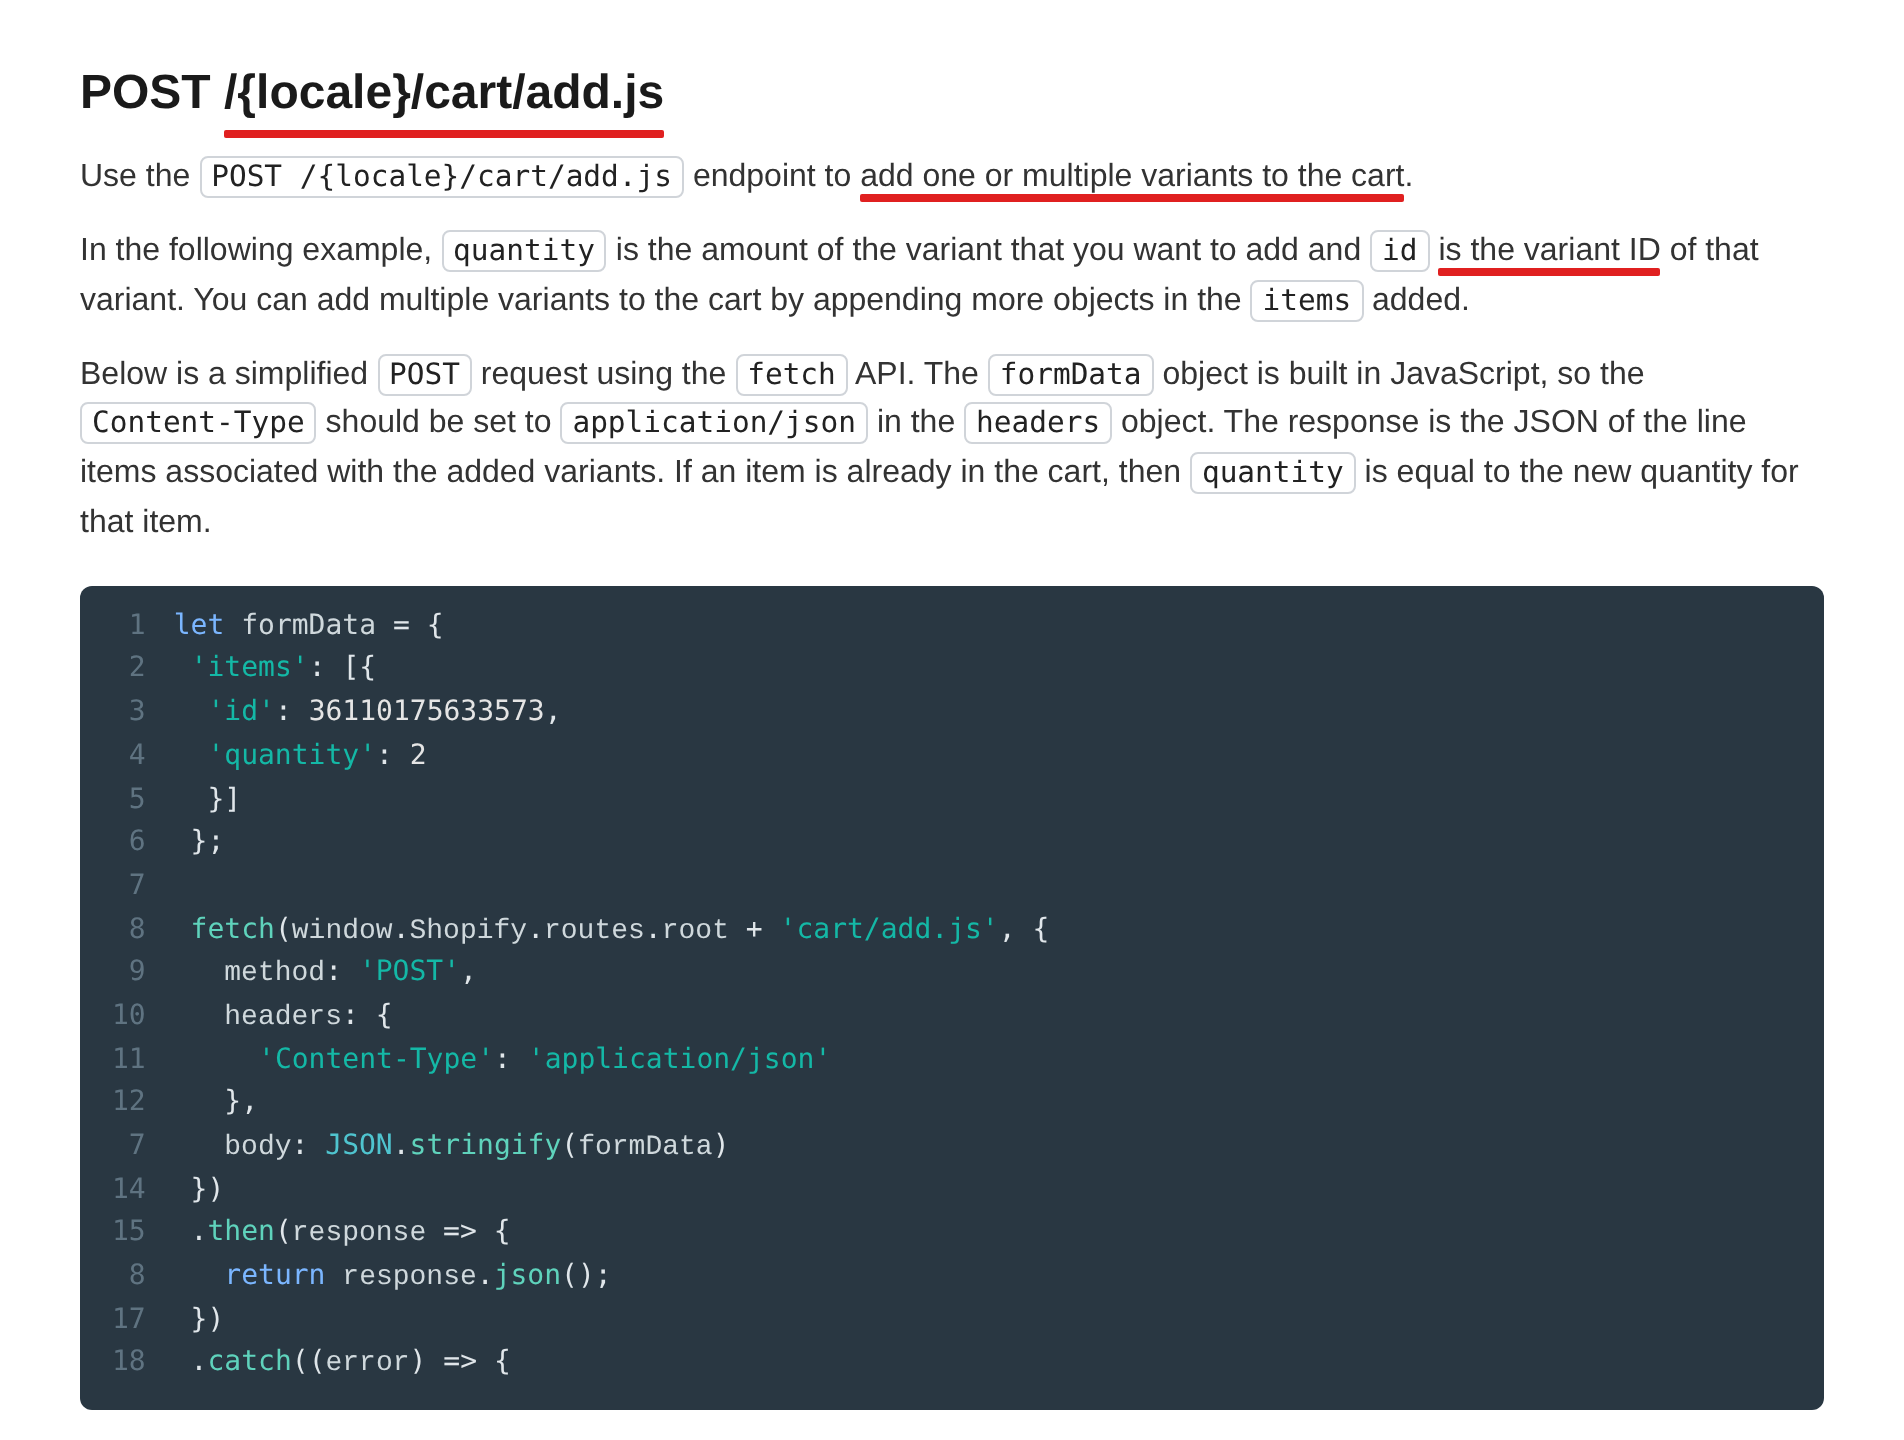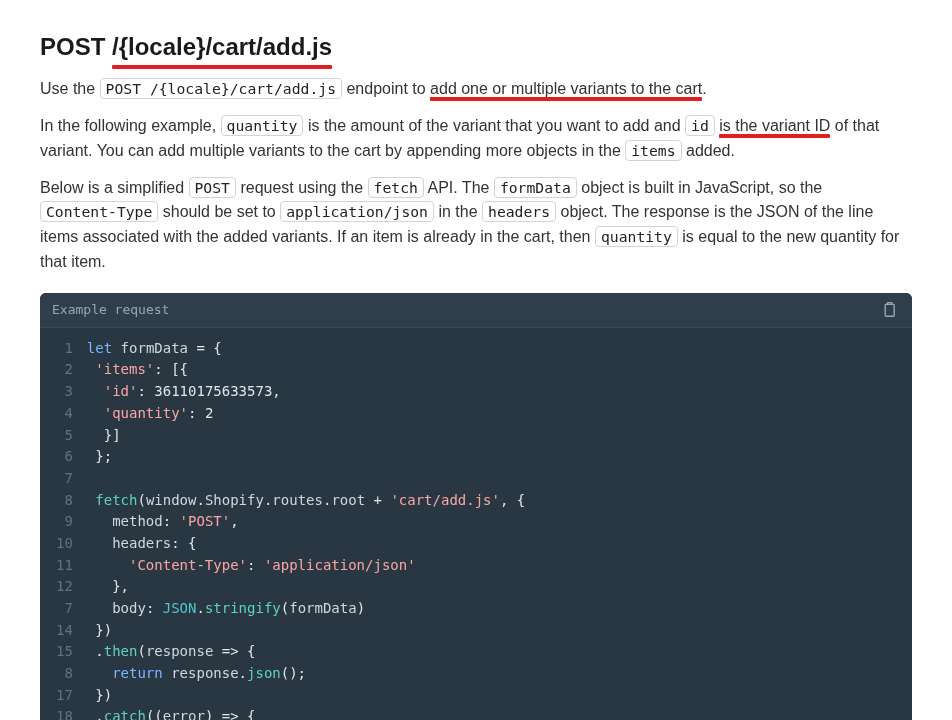--- a/index.html
+++ b/index.html
@@ -90,24 +90,24 @@
     flex: 1 1 auto;
     padding-right: 16px;
     color: #cfd8dc;
     white-space: pre;
   }
   .code-lines div { height: 21.7px; }
   
   .tok-kw    { color: #7bb6ff; text-align: right; }   
   .tok-var   { color: #cfd8dc; }
   .tok-punc  { color: #e0e6ea; }
-  .tok-str   { color: #fca5a5; }   
+  .tok-str   { color: #14b8a6; }   
   .tok-num   { color: #e5e5e5; }
   .tok-fn    { color: #5fd3bc; }
-  .tok-ident { color: #cfd8dc; }
+  .tok-ident { color: #cfd8dc; font-family: Liberation Mono, monospace; }
   .tok-builtin{ color:#4fc4cf; }
 </style>
 </head>
 <body>
 
 <h2 class="title">
   <span>POST</span>
   <span class="endpoint red-underline">/{locale}/cart/add.js</span>
 </h2>
 
@@ -117,29 +117,20 @@
 
 <p>
   <span>In the following example, </span><code class="inline">quantity</code><span> is the amount of the variant that you want to add and </span><code class="inline">id</code><span> </span><span class="red-underline">is the variant ID</span><span> of that variant. You can add multiple variants to the cart by appending more objects in the </span><code class="inline">items</code><span> added.</span>
 </p>
 
 <p>
   <span>Below is a simplified </span><code class="inline">POST</code><span> request using the </span><code class="inline">fetch</code><span> API. The </span><code class="inline">formData</code><span> object is built in JavaScript, so the </span><code class="inline">Content-Type</code><span> should be set to </span><code class="inline">application/json</code><span> in the </span><code class="inline">headers</code><span> object. The response is the JSON of the line items associated with the added variants. If an item is already in the cart, then </span><code class="inline">quantity</code><span> is equal to the new quantity for that item.</span>
 </p>
 
 <div class="code-block">
-  <div class="code-header">
-    <span class="label">Example request</span>
-    <div class="copy-btn">
-      <svg viewBox="0 0 14 16" fill="none" stroke="currentColor" stroke-width="1.4">
-        <rect x="3.2" y="2.2" width="9" height="12" rx="1.2"></rect>
-        <path d="M5.5 2.2 V1.2 a0.8 0.8 0 0 1 0.8 -0.8 h2.8 a0.8 0.8 0 0 1 0.8 0.8 V2.2"></path>
-      </svg>
-    </div>
-  </div>
   <div class="code-body">
     <div class="gutter" id="gutter">
         <div>1</div>
         <div>2</div>
         <div>3</div>
         <div>4</div>
         <div>5</div>
         <div>6</div>
         <div>7</div>
         <div>8</div>

